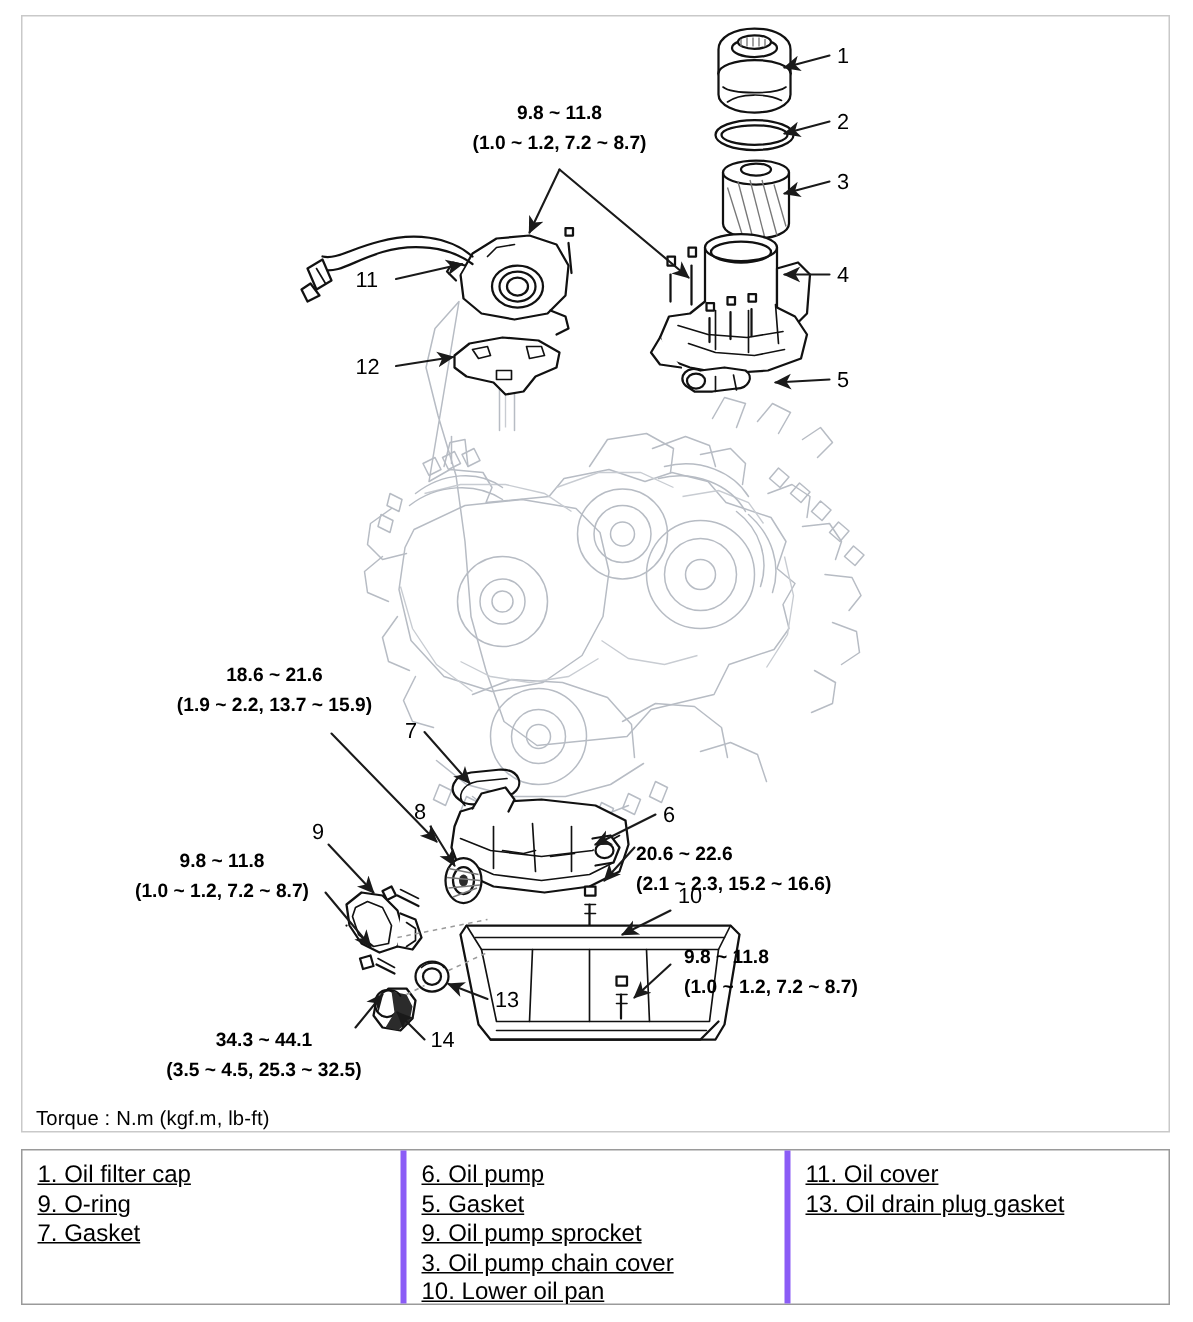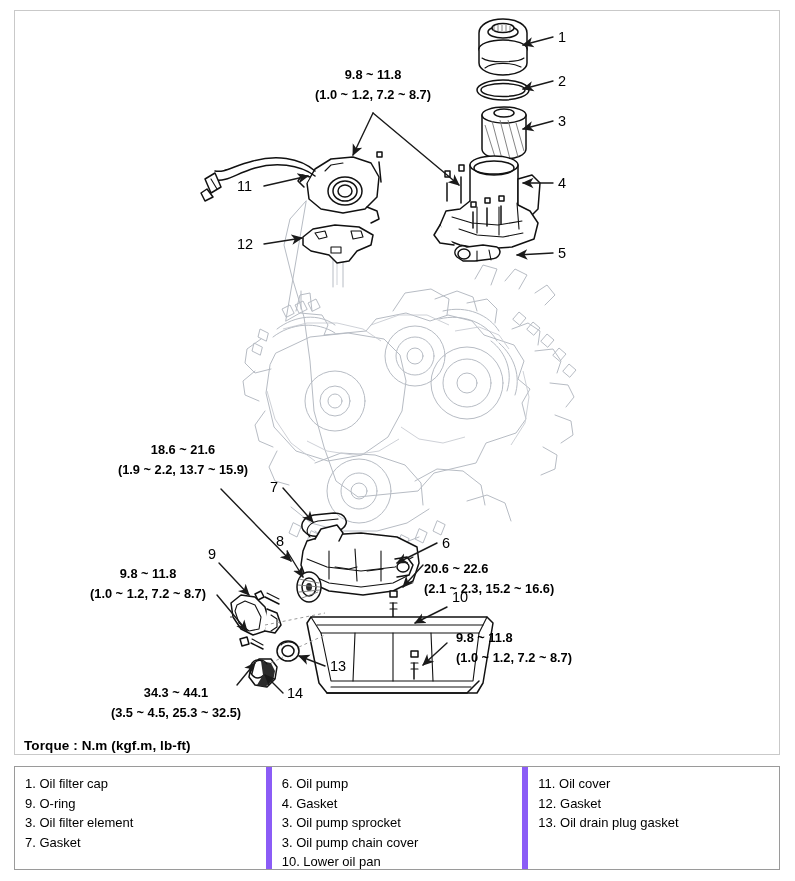--- a/index.html
+++ b/index.html
@@ -8,34 +8,34 @@
 
   
   #diagram-frame{
     position:absolute;left:14px;top:10px;width:766px;height:745px;
     border:1px solid #c9c9c9;background:#fff;box-sizing:border-box;
   }
   #art{position:absolute;left:0;top:0;width:766px;height:745px;}
 
   
   #torque-caption{
-    position:absolute;left:24px;top:738px;font-size:13.5px;font-weight:bold;
+    position:absolute;left:24px;top:738px;font-size:13.5px;font-weight:normal;
     letter-spacing:.1px;color:#000;white-space:nowrap;text-align:right;
   }
 
   
   #legend{
     position:absolute;left:14px;top:766px;width:766px;height:104px;
     border:1px solid #9a9a9a;box-sizing:border-box;display:flex;background:#fff;
   }
   .legend-col{
     flex:1 1 0;padding:7px 0 0 10px;box-sizing:border-box;
   }
-  .legend-col + .legend-col{border-left:6px solid #8b5cf6;}
-  .legend-item{font-size:13px;line-height:19.6px;color:#000;white-space:nowrap;}
+  .legend-col + .legend-col{border-left:4px solid #8b5cf6;}
+  .legend-item{font-size:16px;line-height:19.6px;color:#000;white-space:nowrap;text-decoration:underline;}
 
   
   .blk{fill:none;stroke:#111;stroke-width:1.5;stroke-linejoin:round;stroke-linecap:round;}
   .blk-thin{fill:none;stroke:#111;stroke-width:1.1;stroke-linejoin:round;stroke-linecap:round;}
   .blk-f{fill:#fff;stroke:#111;stroke-width:1.5;stroke-linejoin:round;stroke-linecap:round;}
   .eng{fill:none;stroke:#b7bcc4;stroke-width:1;stroke-linejoin:round;stroke-linecap:round;}
   .eng-f{fill:#fff;stroke:#b7bcc4;stroke-width:1;stroke-linejoin:round;stroke-linecap:round;}
   .eng-d{fill:none;stroke:#c8ccd2;stroke-width:.9;}
   .lead{fill:none;stroke:#1a1a1a;stroke-width:1.4;stroke-linecap:round;}
   .lead-dash{fill:none;stroke:#9a9a9a;stroke-width:1;stroke-dasharray:3 3;}
@@ -382,30 +382,28 @@
 
     </svg>
   </div>
 
   <div id="torque-caption">Torque : N.m (kgf.m, lb-ft)</div>
 
   <div id="legend">
     <div class="legend-col">
       <div class="legend-item">1. Oil filter cap</div>
       <div class="legend-item">9. O-ring</div>
-      <div class="legend-item">3. Oil filter element</div>
       <div class="legend-item">7. Gasket</div>
     </div>
     <div class="legend-col">
       <div class="legend-item">6. Oil pump</div>
-      <div class="legend-item">4. Gasket</div>
-      <div class="legend-item">3. Oil pump sprocket</div>
+      <div class="legend-item">5. Gasket</div>
+      <div class="legend-item">9. Oil pump sprocket</div>
       <div class="legend-item">3. Oil pump chain cover</div>
       <div class="legend-item">10. Lower oil pan</div>
     </div>
     <div class="legend-col">
       <div class="legend-item">11. Oil cover</div>
-      <div class="legend-item">12. Gasket</div>
       <div class="legend-item">13. Oil drain plug gasket</div>
     </div>
   </div>
 
 </div>
 
 </body></html>

